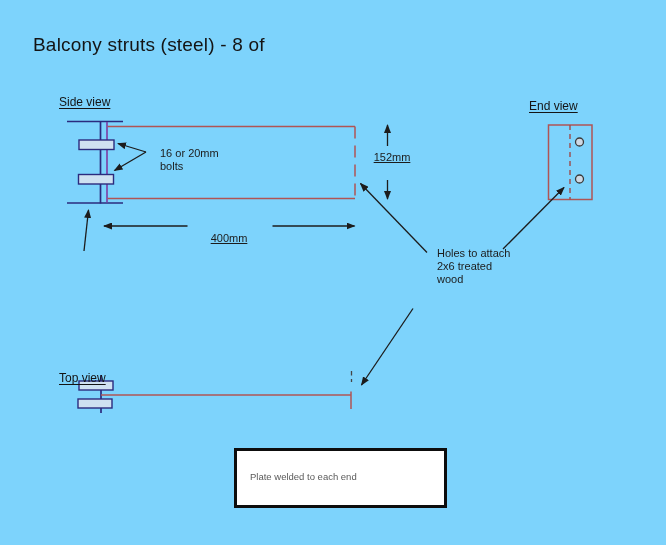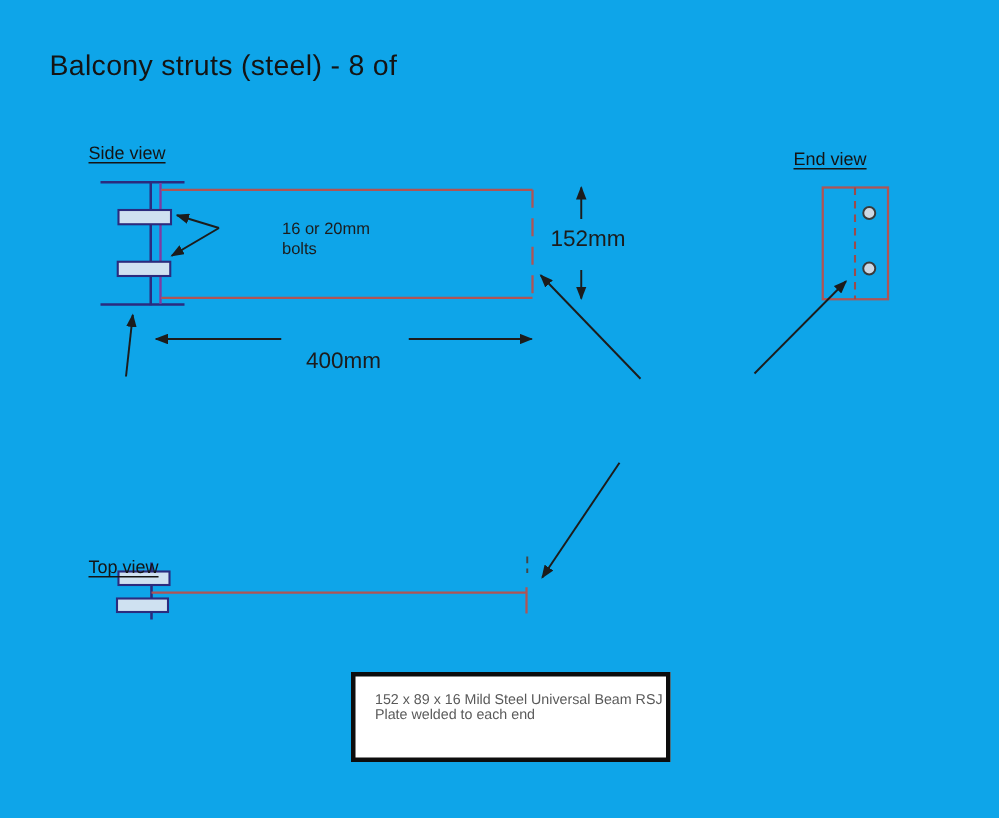--- a/index.html
+++ b/index.html
@@ -1,31 +1,31 @@
 <!DOCTYPE html>
 <html><head>
 <meta charset="utf-8">
 <style>
   html,body { margin:0; padding:0; background:#ffffff; }
   #canvas {
-    position:relative; width:666px; height:545px; background:#0ea5e9;
+    position:relative; width:666px; height:545px; background:#7dd3fc;
     font-family:"Liberation Sans", sans-serif; color:#1c1c1c; overflow:hidden;
   }
   #draw-layer { position:absolute; left:0; top:0; width:666px; height:545px; }
   .txt { position:absolute; white-space:pre-line; }
   .title { left:33px; top:34px; font-size:19px; letter-spacing:0.2px; color:#141414; }
   .view-label { font-size:12px; text-decoration:underline; text-underline-offset:2px; color:#141414; }
   .lbl-side { left:59px; top:95px; }
   .lbl-end  { left:529px; top:99px; }
   .lbl-top  { left:59px; top:331px;margin-top:40px; }
   .note { font-size:11px; line-height:13px; color:#1c1c1c; }
-  .note-bolts { left:160px; top:147px;margin-left:28px; }
+  .note-bolts { left:160px; top:147px; }
   .note-existing { left:53px; top:264px; width:84px; text-align:center; }
   .note-holes { left:437px; top:247px; }
-  .dim { font-size:15px; text-align:center; color:#1c1c1c; }
+  .dim { font-size:11px; text-align:center; color:#1c1c1c;text-decoration:underline; }
   .dim-length { left:199px; top:232px; width:60px; }
   .dim-height { left:362px; top:151px; width:60px; }
   .spec-box {
     position:absolute; left:234px; top:448px; width:207px; height:54px;
     border:3px solid #0d0d0d; background:#ffffff;
   }
   .spec-line { position:absolute; left:13px; font-size:9.5px; color:#5a5a5a; white-space:nowrap; }
   .spec-line1 { top:10px; }
   .spec-line2 { top:20px; }
 
@@ -96,22 +96,24 @@
   </svg>
 
   <div class="txt title">Balcony struts (steel) - 8 of</div>
 
   <div class="txt view-label lbl-side">Side view</div>
   <div class="txt view-label lbl-end">End view</div>
   <div class="txt view-label lbl-top">Top view</div>
 
   <div class="txt note note-bolts">16 or 20mm
 bolts</div>
+  <div class="txt note note-holes">Holes to attach
+2x6 treated
+wood</div>
 
   <div class="txt dim dim-length">400mm</div>
   <div class="txt dim dim-height">152mm</div>
 
   <div class="spec-box">
-    <div class="spec-line spec-line1">152 x 89 x 16 Mild Steel Universal Beam RSJ</div>
     <div class="spec-line spec-line2">Plate welded to each end</div>
   </div>
 
 </div>
 
 </body></html>

